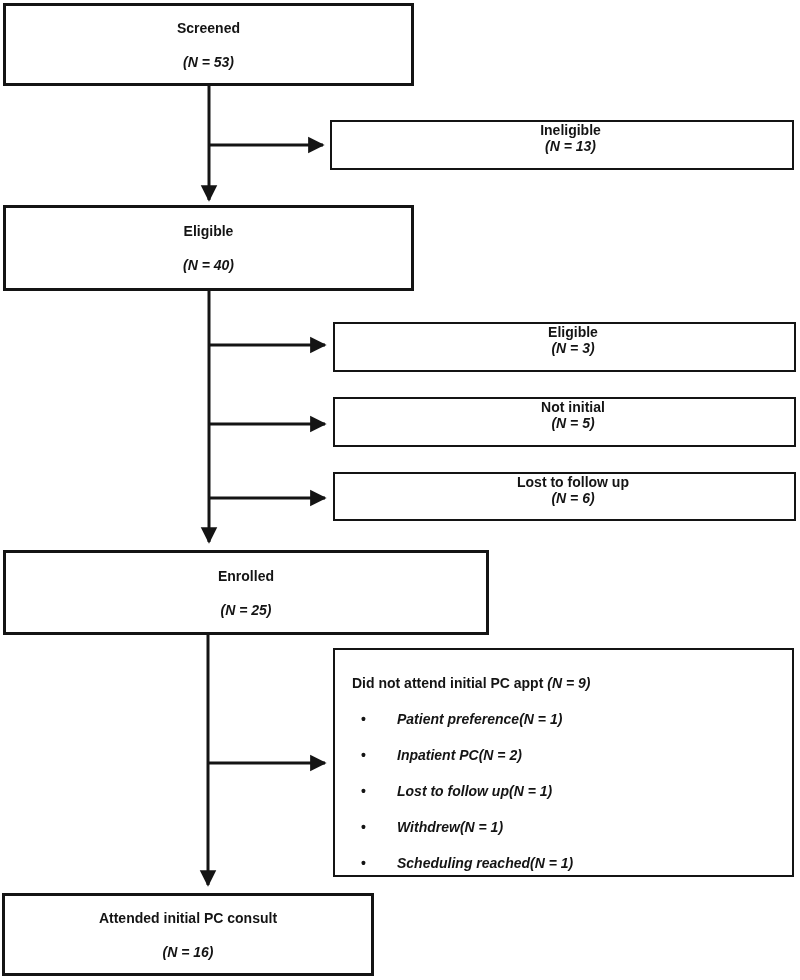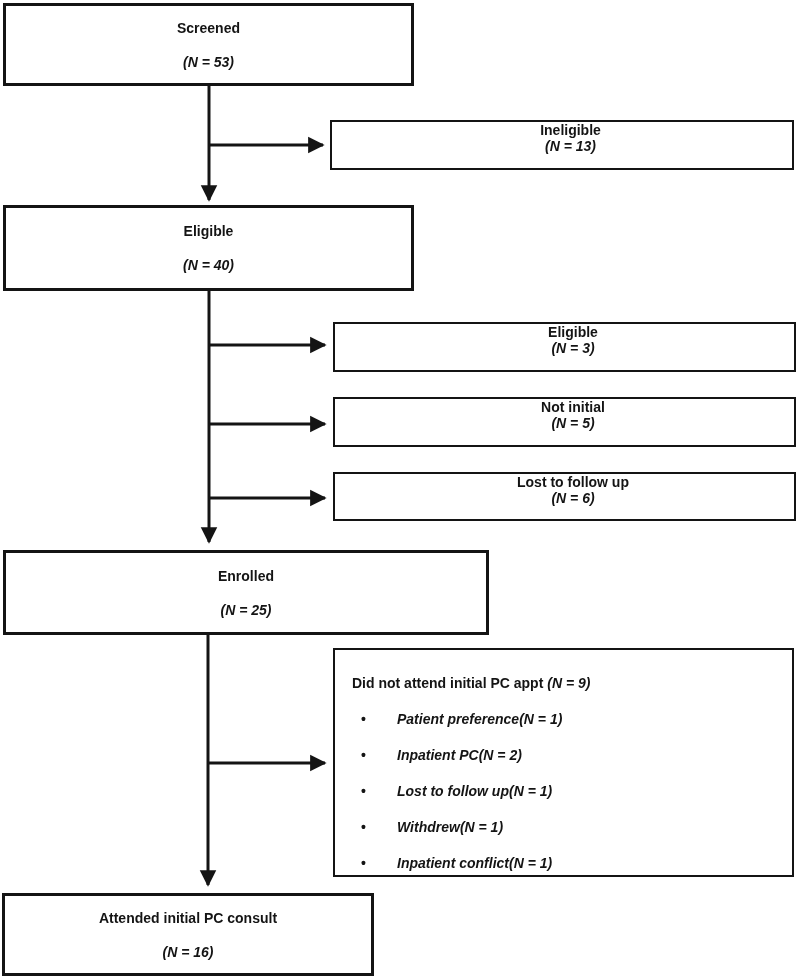--- a/index.html
+++ b/index.html
@@ -140,18 +140,18 @@
       <span class="bullet-text">Lost to follow up</span>
       <span class="bullet-text n sp">(N = 1)</span>
     </div>
     <div class="bullet-row">
       <span class="bullet-dot">•</span>
       <span class="bullet-text">Withdrew</span>
       <span class="bullet-text n sp">(N = 1)</span>
     </div>
     <div class="bullet-row">
       <span class="bullet-dot">•</span>
-      <span class="bullet-text">Inpatient conflict</span>
+      <span class="bullet-text">Scheduling reached</span>
       <span class="bullet-text n sp">(N = 1)</span>
     </div>
   </div>
 
 </div>
 
 </body></html>

